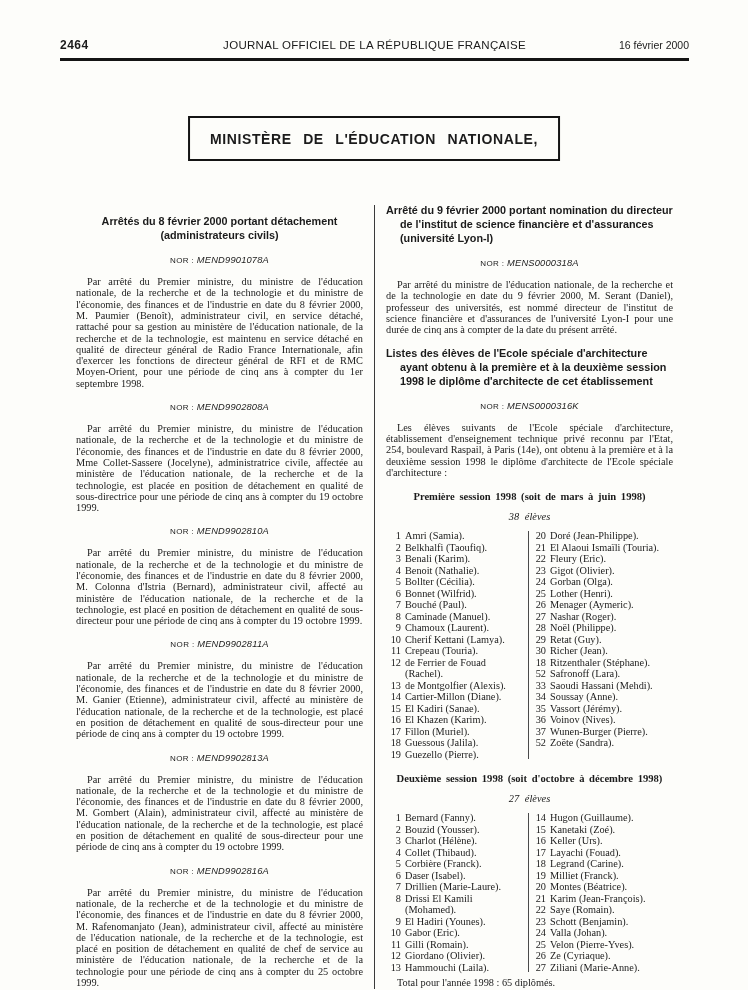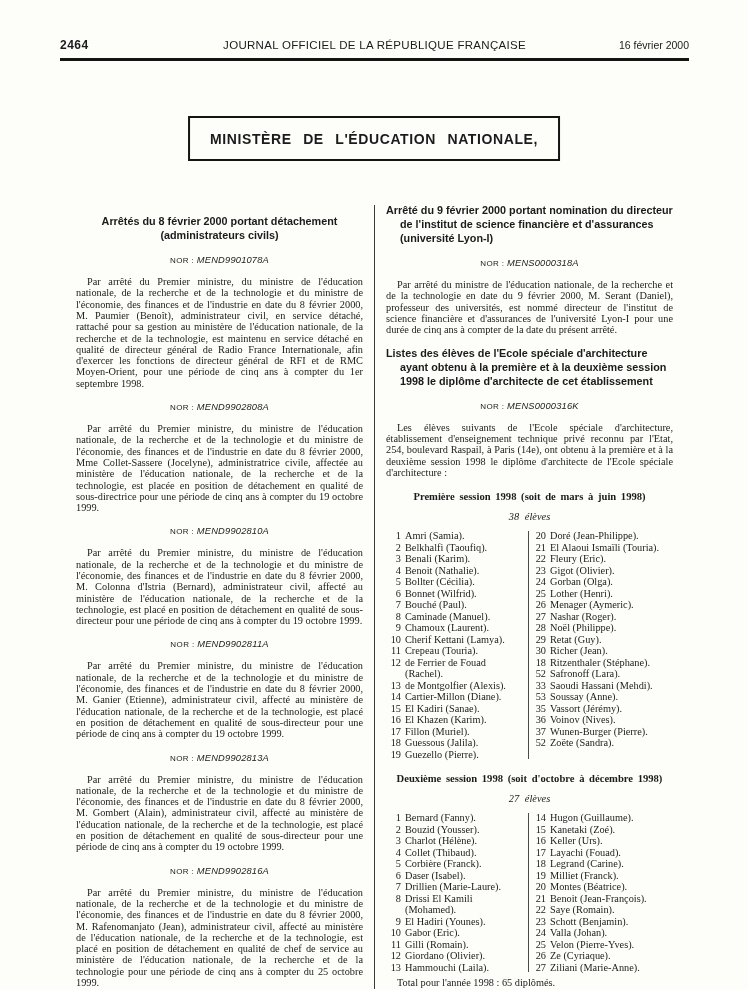--- a/index.html
+++ b/index.html
@@ -303,21 +303,21 @@
           </li>
             <li class="name-item">
             <span class="num">52</span>
             <span class="nm">Safronoff (Lara).</span>
           </li>
             <li class="name-item">
             <span class="num">33</span>
             <span class="nm">Saoudi Hassani (Mehdi).</span>
           </li>
             <li class="name-item">
-            <span class="num">53</span>
+            <span class="num">34</span>
             <span class="nm">Soussay (Anne).</span>
           </li>
             <li class="name-item">
             <span class="num">35</span>
             <span class="nm">Vassort (Jérémy).</span>
           </li>
             <li class="name-item">
             <span class="num">36</span>
             <span class="nm">Voinov (Nives).</span>
           </li>
@@ -414,21 +414,21 @@
             <li class="name-item">
             <span class="num">19</span>
             <span class="nm">Milliet (Franck).</span>
           </li>
             <li class="name-item">
             <span class="num">20</span>
             <span class="nm">Montes (Béatrice).</span>
           </li>
             <li class="name-item">
             <span class="num">21</span>
-            <span class="nm">Benoit (Jean-François).</span>
+            <span class="nm">Karim (Jean-François).</span>
           </li>
             <li class="name-item">
             <span class="num">22</span>
             <span class="nm">Saye (Romain).</span>
           </li>
             <li class="name-item">
             <span class="num">23</span>
             <span class="nm">Schott (Benjamin).</span>
           </li>
             <li class="name-item">

